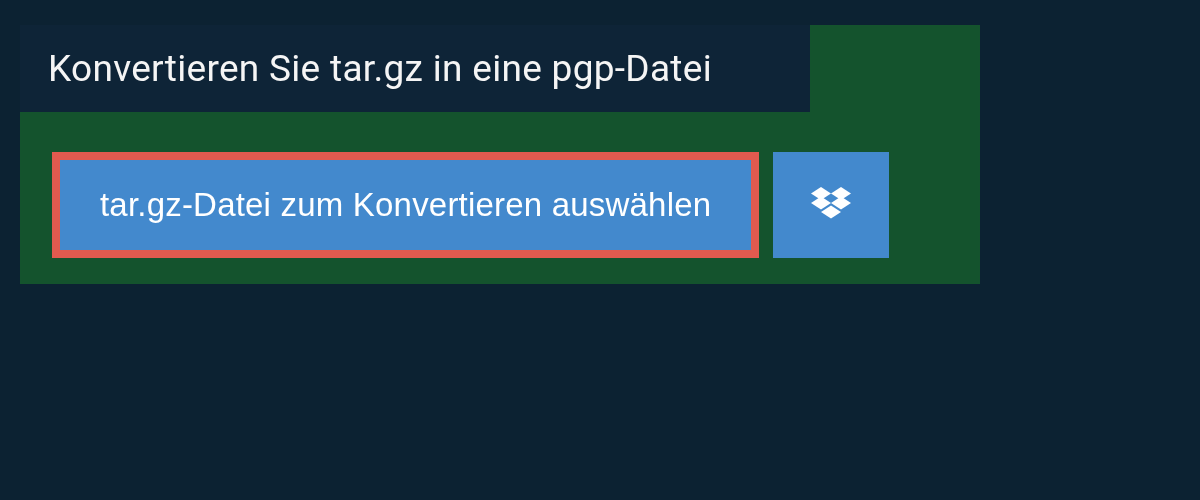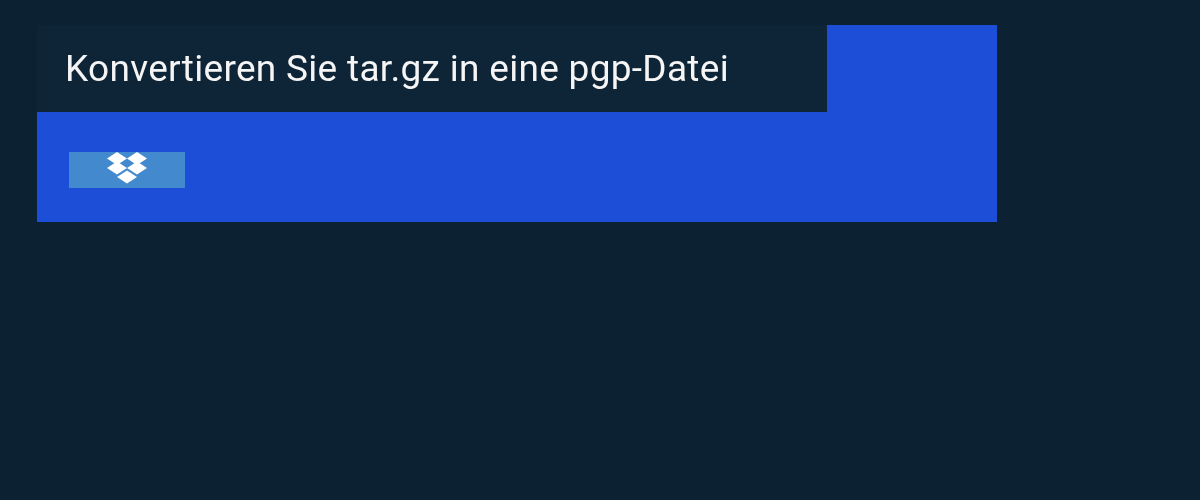--- a/index.html
+++ b/index.html
@@ -8,23 +8,23 @@
       box-sizing: border-box;
     }
     body {
       width: 1200px;
       height: 500px;
       background: #0c2232;
       font-family: -apple-system, BlinkMacSystemFont, "Segoe UI", Roboto, Arial, sans-serif;
       overflow: hidden;
     }
     .panel {
-      background: #1d4ed8;
-      margin: 25px 37px;
-      padding: 0 0 34px 0;
+      background: #14532d;
+      margin: 25px 20px;
+      padding: 0 0 26px 0;
       width: 960px;
     }
     .title-bar {
       background: #0e2437;
       padding: 22px 28px;
       width: 790px;
     }
     .title-text {
       color: #f5f5f5;
       font-size: 37px;
@@ -71,20 +71,25 @@
     }
   </style>
 </head>
 <body>
 
 <div class="panel">
   <div class="title-bar">
     <h1 class="title-text">Konvertieren Sie tar.gz in eine pgp-Datei</h1>
   </div>
   <div class="button-row">
+    <div class="select-file-wrapper">
+      <button class="select-file-button">
+        <span>tar.gz-Datei zum Konvertieren auswählen</span>
+      </button>
+    </div>
     <button class="dropbox-button">
       <span class="dropbox-icon">
         <svg viewBox="0 0 40 36" width="40" height="36">
           <path fill="#ffffff" d="M10 0 L20 6.5 L10 13 L0 6.5 Z"></path>
           <path fill="#ffffff" d="M30 0 L40 6.5 L30 13 L20 6.5 Z"></path>
           <path fill="#ffffff" d="M0 16 L10 9.5 L20 16 L10 22.5 Z"></path>
           <path fill="#ffffff" d="M20 16 L30 9.5 L40 16 L30 22.5 Z"></path>
           <path fill="#ffffff" d="M10 25 L20 18.5 L30 25 L20 31.5 Z"></path>
         </svg>
       </span>

